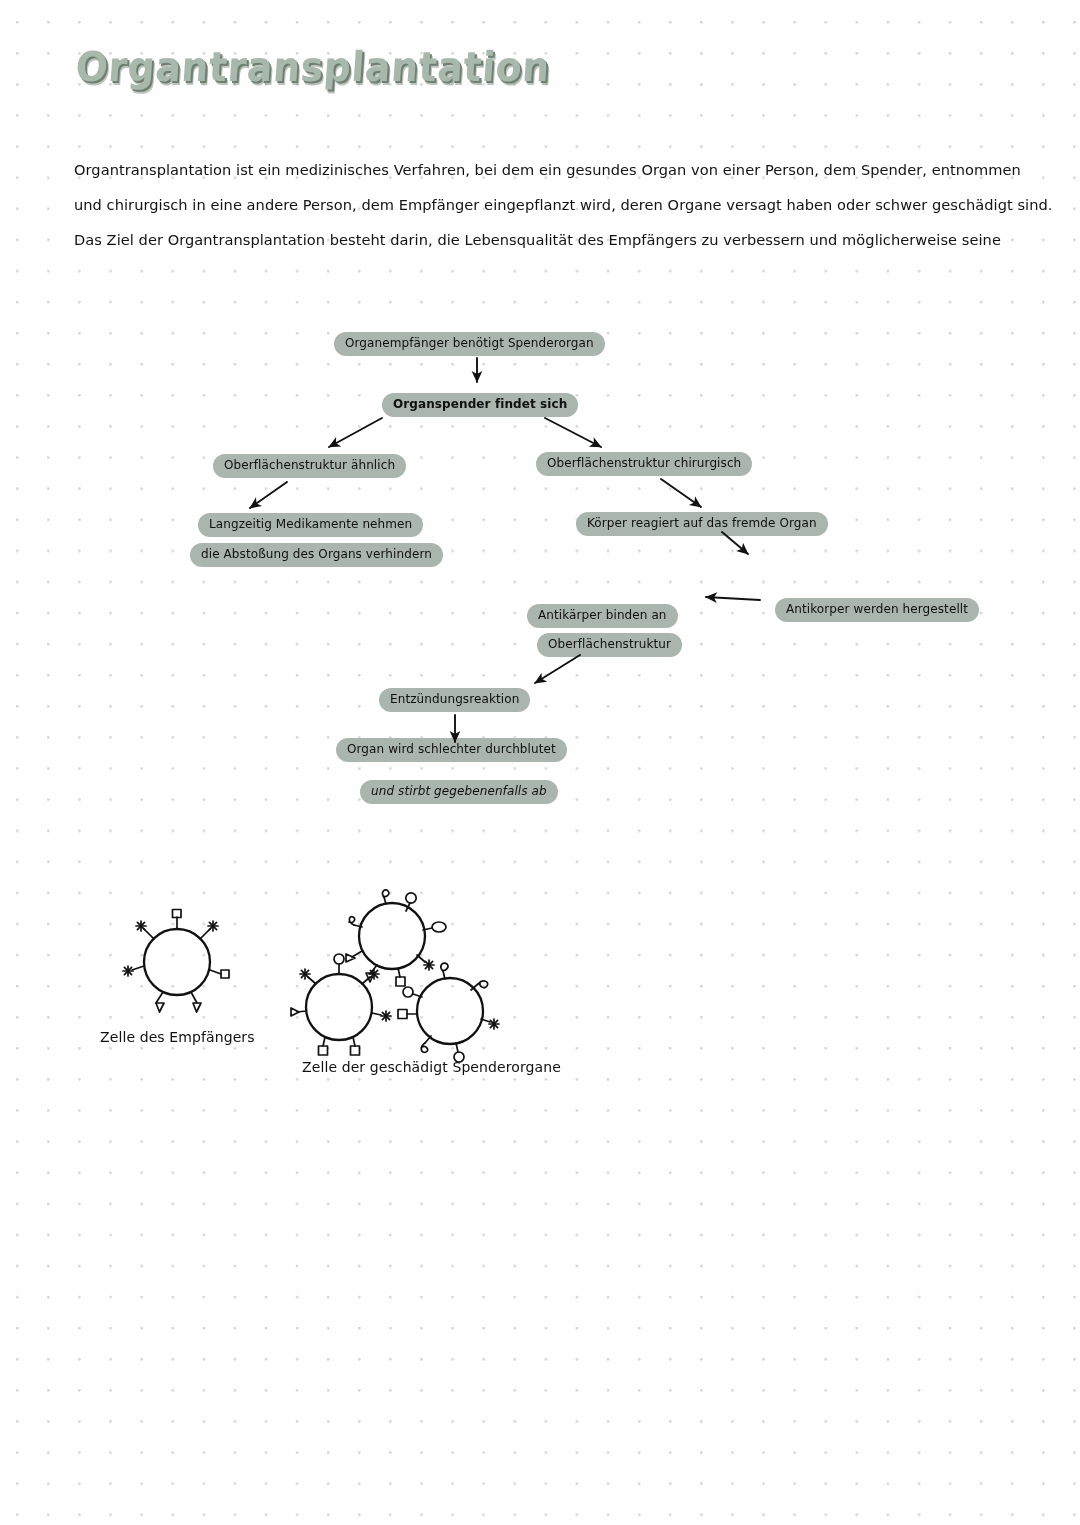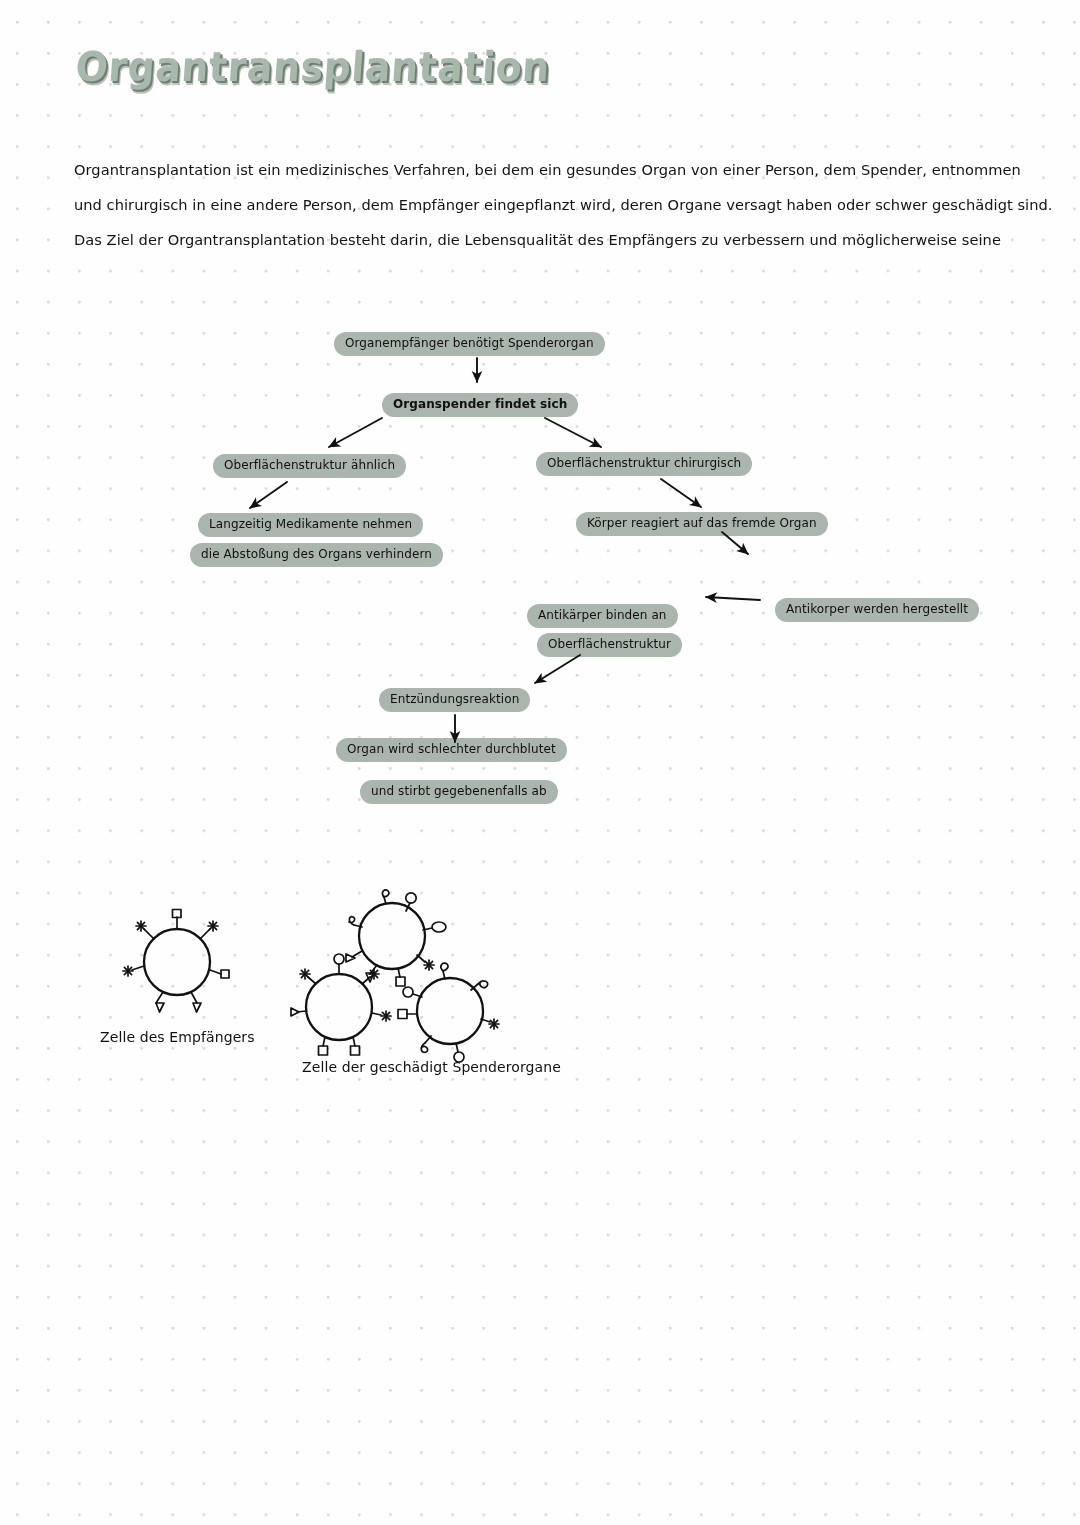--- a/index.html
+++ b/index.html
@@ -107,21 +107,21 @@
     <div class="hl" style="left:213px; top:454px;">Oberflächenstruktur ähnlich</div>
     <div class="hl" style="left:536px; top:452px;">Oberflächenstruktur chirurgisch</div>
     <div class="hl" style="left:198px; top:513px;">Langzeitig Medikamente nehmen</div>
     <div class="hl" style="left:190px; top:543px;">die Abstoßung des Organs verhindern</div>
     <div class="hl" style="left:576px; top:512px;">Körper reagiert auf das fremde Organ</div>
     <div class="hl" style="left:775px; top:558px;margin-top:40px;">Antikorper werden hergestellt</div>
     <div class="hl" style="left:527px; top:604px;">Antikärper binden an</div>
     <div class="hl" style="left:537px; top:633px;">Oberflächenstruktur</div>
     <div class="hl" style="left:379px; top:688px;">Entzündungsreaktion</div>
     <div class="hl" style="left:336px; top:738px;">Organ wird schlechter durchblutet</div>
-    <div class="hl" style="left:360px; top:780px;">und stirbt gegebenenfalls ab</div>
+    <div class="hl" style="left:360px; top:780px;font-style:italic;">und stirbt gegebenenfalls ab</div>
 
     <svg id="arrows" viewBox="0 0 1080 1525">
       <defs>
         <marker id="ah" markerWidth="9" markerHeight="9" refX="6.2" refY="3.1" orient="auto" markerUnits="strokeWidth">
           <path d="M0.4,0.3 L6.6,3.1 L0.4,5.9 L2.0,3.1 Z" fill="#111111"></path>
         </marker>
       </defs>
       <g stroke="#111111" stroke-width="1.9" fill="none" stroke-linecap="round" marker-end="url(#ah)">
 
         <path d="M477,358 L477,382"></path>

